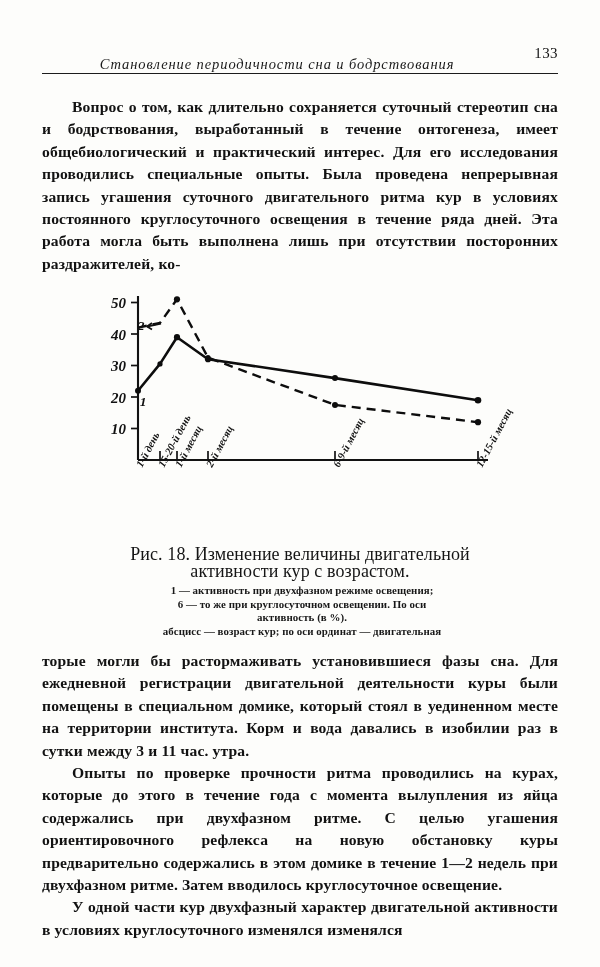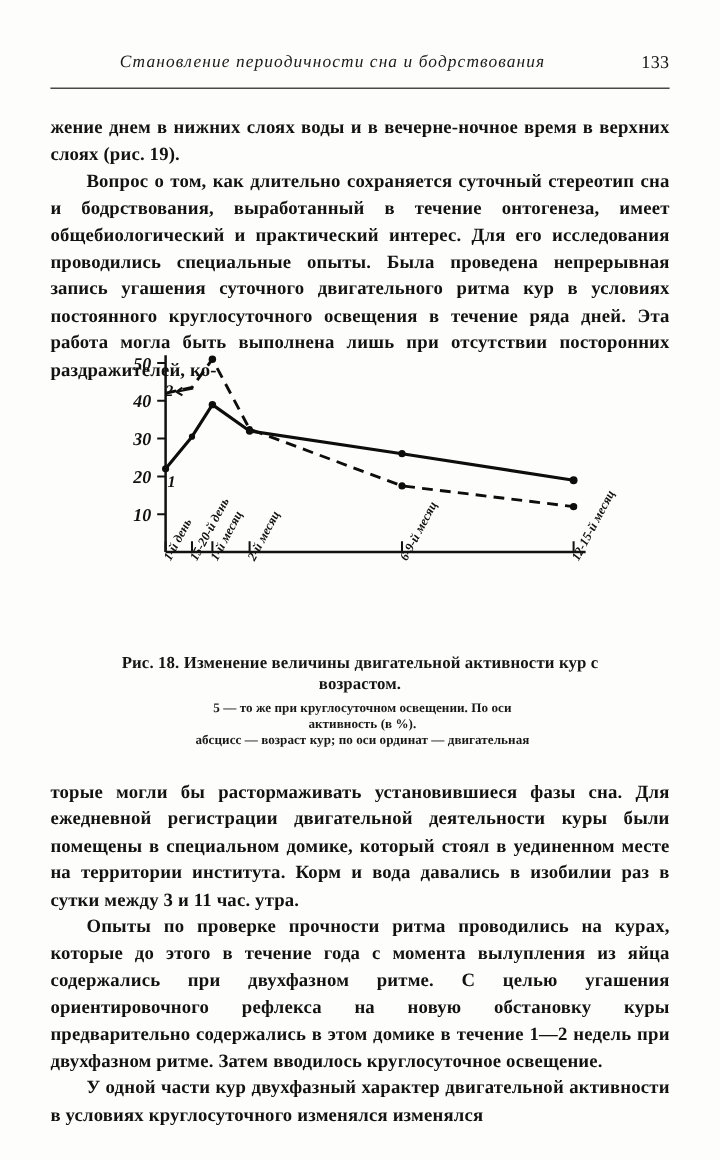--- a/index.html
+++ b/index.html
@@ -23,21 +23,21 @@
   .running-head {
     position: absolute;
     left: 42px;
     top: 44px;
     width: 516px;
     height: 26px;
   }
   .running-head-title {
     position: absolute;
     left: 0;
-    top: 0;
+    top: 12px;
     width: 470px;
     text-align: center;
     font-style: italic;
     font-size: 14.5px;
     letter-spacing: 0.9px;
     white-space: nowrap;
     color: #1a1a1a;
   }
   .running-head-folio {
     position: absolute;
@@ -93,23 +93,23 @@
     top: 0;
     width: 516px;
     height: 255px;
   }
   .figure-caption {
     position: absolute;
     left: 48px;
     top: 258px;
     width: 420px;
     text-align: center;
-    font-size: 14px;
+    font-size: 18px;
     line-height: 16.5px;
-    font-weight: 700;
+    font-weight: 400;
     letter-spacing: 0.1px;
     color: #151515;
   }
   .figure-legend {
     position: absolute;
     left: 50px;
     top: 296px;
     width: 420px;
     text-align: center;
     font-size: 10.9px;
@@ -167,21 +167,20 @@
 
 <div class="page">
 
   <div class="running-head">
     <div class="running-head-title">Становление периодичности сна и бодрствования</div>
     <div class="running-head-folio">133</div>
   </div>
   <div class="head-rule"></div>
 
   <div class="body-block" id="body-top">
-    <p>жение днем в нижних слоях воды и в вечерне-ночное время в верхних слоях (рис. 19).</p>
     <p class="indent">Вопрос о том, как длительно сохраняется суточный стереотип сна и бодрствования, выработанный в течение онтогенеза, имеет общебиологический и практический интерес. Для его исследования проводились специальные опыты. Была проведена непрерывная запись угашения суточного двигательного ритма кур в условиях постоянного круглосуточного освещения в течение ряда дней. Эта работа могла быть выполнена лишь при отсутствии посторонних раздражителей, ко-</p>
   </div>
 
   <figure class="figure" style="margin:0;">
 
     <div class="figure-plot">
       <svg width="516" height="255" viewBox="0 0 516 255">
 
         <line class="axis-line" x1="96" y1="296" x2="96" y2="296" style="display:none"></line>
 
@@ -247,21 +246,22 @@
         </g>
         <g>
           <text class="curve-label" x="101" y="118" text-anchor="middle">1</text>
         </g>
       </svg>
     </div>
 
     <figcaption class="figure-caption">Рис. 18. Изменение величины двигательной активности кур с возрастом.</figcaption>
 
     <div class="figure-legend">
-      <span class="lg-line">5 — то же при круглосуточном освещении. По оси</span>
+      <span class="lg-line">1 — активность при двухфазном режиме освещения;</span>
+      <span class="lg-line">6 — то же при круглосуточном освещении. По оси</span>
       <span class="lg-line">активность (в %).</span>
       <span class="lg-line">абсцисс — возраст кур; по оси ординат — двигательная</span>
     </div>
   </figure>
 
   <div class="body-block" id="body-bottom">
     <p>торые могли бы растормаживать установившиеся фазы сна. Для ежедневной регистрации двигательной деятельности куры были помещены в специальном домике, который стоял в уединенном месте на территории института. Корм и вода давались в изобилии раз в сутки между 3 и 11 час. утра.</p>
     <p class="indent">Опыты по проверке прочности ритма проводились на курах, которые до этого в течение года с момента вылупления из яйца содержались при двухфазном ритме. С целью угашения ориентировочного рефлекса на новую обстановку куры предварительно содержались в этом домике в течение 1—2 недель при двухфазном ритме. Затем вводилось круглосуточное освещение.</p>
     <p class="indent">У одной части кур двухфазный характер двигательной активности в условиях круглосуточного изменялся изменялся</p>
   </div>

